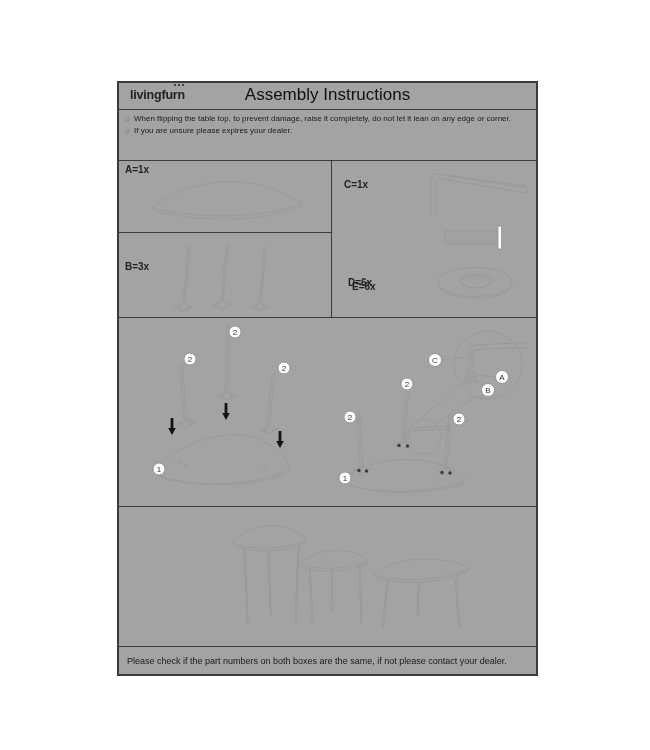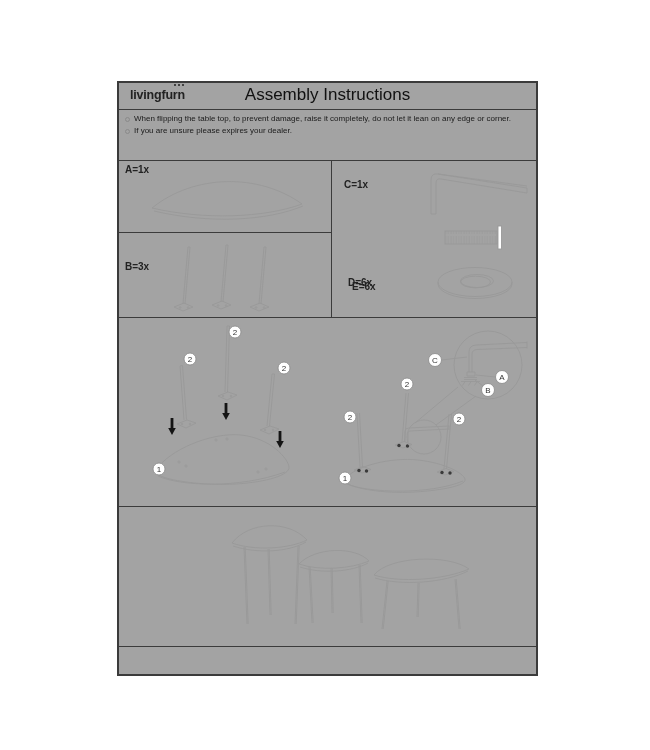--- a/index.html
+++ b/index.html
@@ -298,14 +298,17 @@
         <path class="ln" d="M255,68 C270,49 330,47 350,62"></path>
         <path class="ln" d="M255,68 C280,76 325,73 350,62"></path>
         <path class="ln" d="M256,71 C282,79 326,76 349,64"></path>
         <path class="ln" d="M268,74 L263,122 M269.2,74 L264.2,122"></path>
         <path class="ln" d="M299,76 L298,110 M300.2,76 L299.2,110"></path>
         <path class="ln" d="M336,72 L340,122 M337.2,72 L341.2,122"></path>
       </g>
     </svg>
   </div>
 
+  <div class="sec footer">
+    <span>Please check if the part numbers on both boxes are the same, if not please contact your dealer.</span>
+  </div>
 
 </div>
 
 </body></html>

